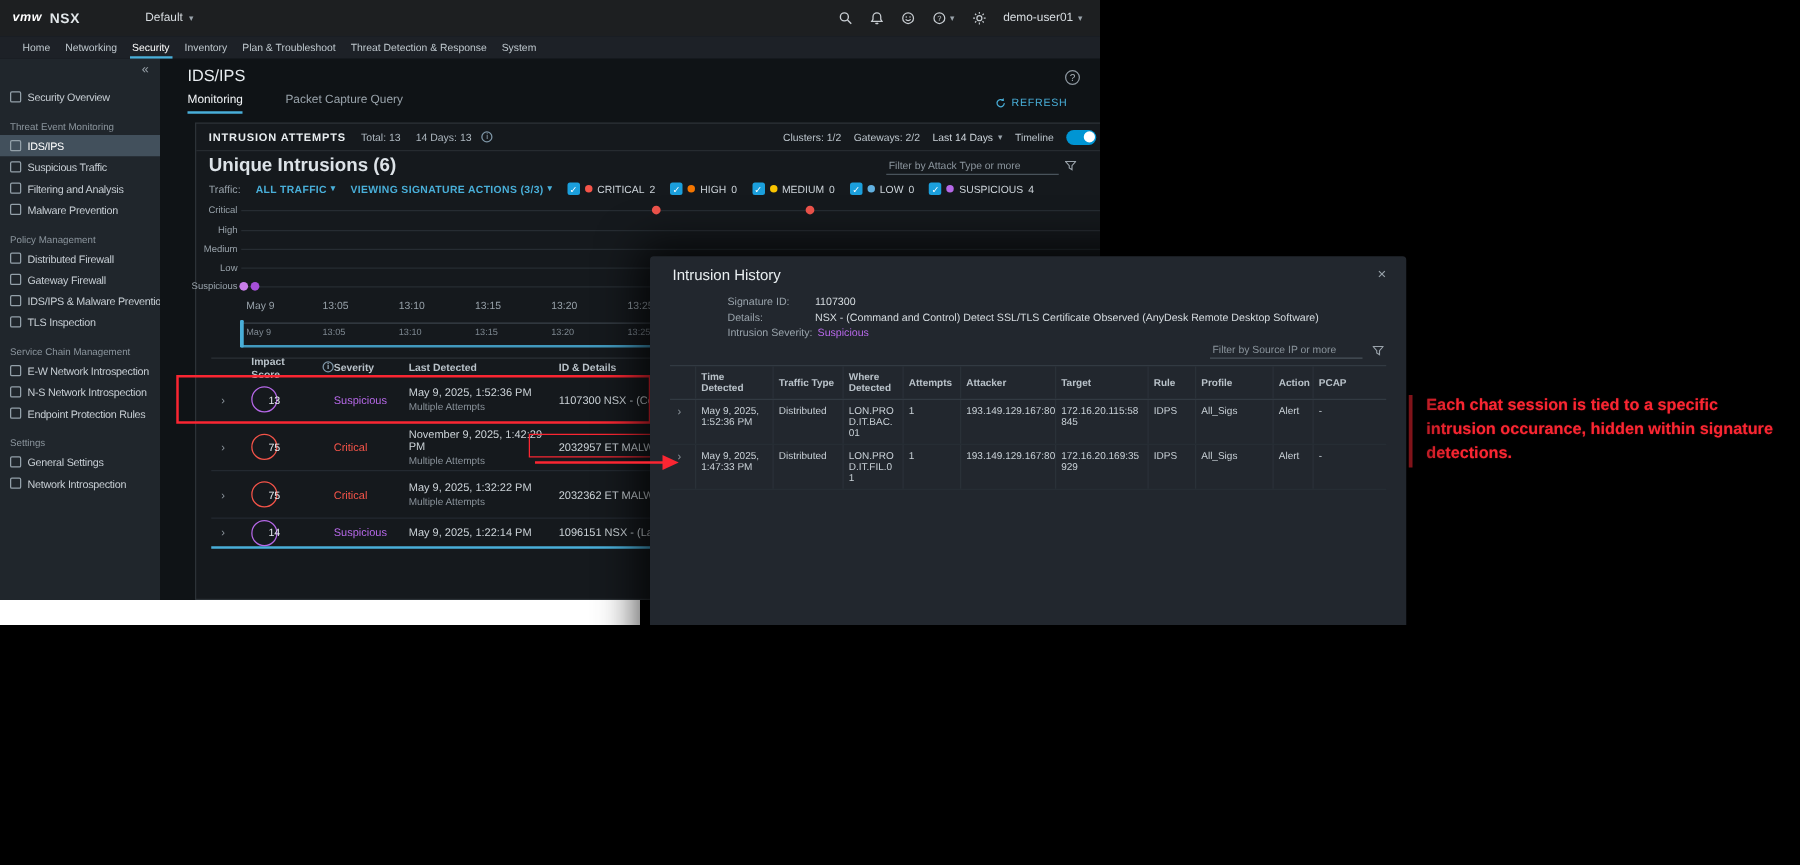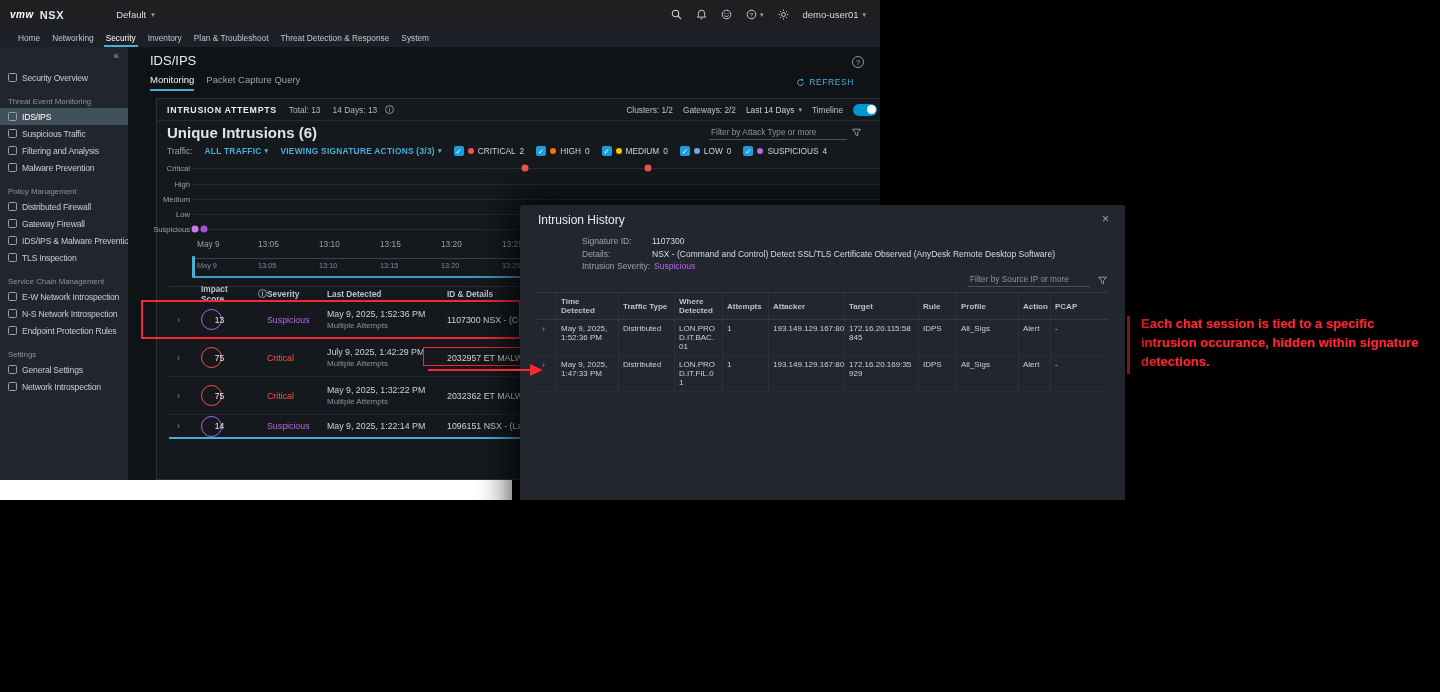--- a/index.html
+++ b/index.html
@@ -30,21 +30,21 @@
   .collapse-row { height:13px; text-align:right; padding-right:9px; font-size:10px; color:#9aa3ab; cursor:pointer; }
   .sitem { display:flex; align-items:center; gap:5px; height:17px; padding:0 4px 0 8px; font-size:8.6px; white-space:nowrap; overflow:hidden; cursor:pointer; letter-spacing:-.2px; }
   .sitem.active { background:#42505c; color:#fff; }
   .sitem.first { margin-top:6px; }
   .sicon { width:9px; height:9px; border:1px solid #93a0a9; border-radius:1.5px; flex:none; }
   .ssec { margin-top:11px; margin-bottom:2px; padding:0 8px; font-size:7.8px; color:#8b959d; white-space:nowrap; overflow:hidden; }
 
   .content { position:absolute; left:128px; top:47px; width:752px; height:433px; background:#0f1316; }
   .page-title { position:absolute; left:22px; top:6px; font-size:13px; font-weight:400; color:#e8edf0; }
   .help-circle { position:absolute; right:16px; top:9px; width:12px; height:12px; border:1px solid #8d97a0; border-radius:50%; color:#aab4bc; font-size:8px; display:flex; align-items:center; justify-content:center; cursor:pointer; }
-  .page-tabs { position:absolute; left:22px; top:27px; display:flex; gap:12px; }
+  .page-tabs { position:absolute; left:22px; top:27px; display:flex; gap:34px; }
   .ptab { font-size:9.5px; color:#99a3ab; padding-bottom:4px; cursor:pointer; white-space:nowrap; }
   .ptab.active { color:#f2f5f7; border-bottom:2.5px solid #49afd9; }
   .refresh { position:absolute; right:26px; top:30px; color:#49afd9; font-size:8.5px; letter-spacing:.6px; display:flex; gap:4px; align-items:center; cursor:pointer; }
 
   .panel { position:absolute; left:28px; top:51px; width:732px; height:382px; background:#15191d; border:1px solid #2c3237; }
   .panel-head { display:flex; align-items:center; height:22px; padding:0 10px; border-bottom:1px solid #262b30; }
   .p-title { font-size:8.8px; font-weight:700; color:#e8edf0; letter-spacing:.7px; white-space:nowrap; }
   .p-stat { font-size:8.4px; color:#aeb8c0; margin-left:12px; white-space:nowrap; }
   .info-i { width:9px; height:9px; border:1px solid #7f97a8; border-radius:50%; font-size:6.5px; color:#9fb3c2; display:inline-flex; align-items:center; justify-content:center; margin-left:8px; flex:none; cursor:pointer; }
   .info-i::after { content:"i"; }
@@ -429,21 +429,21 @@
             <span class="colid idtxt">1107300 NSX - (Command and Control...</span>
           </div>
 
           <div class="grow">
             <span class="colexp exp">›</span>
             <span class="colscore">
                 <span class="score-circle bc-critical">75</span>
               </span>
             <span class="colsev sevtxt sev-critical">Critical</span>
             <span class="coldet">
-                <div class="d1">July 9, 2025, 1:42:29 PM</div>
+                <div class="d1">November 9, 2025, 1:42:29 PM</div>
                 <div class="d2">Multiple Attempts</div>
               </span>
             <span class="colid idtxt">2032957 ET MALWARE Cobalt Strike ...</span>
           </div>
 
           <div class="grow">
             <span class="colexp exp">›</span>
             <span class="colscore">
                 <span class="score-circle bc-critical">75</span>
               </span>

